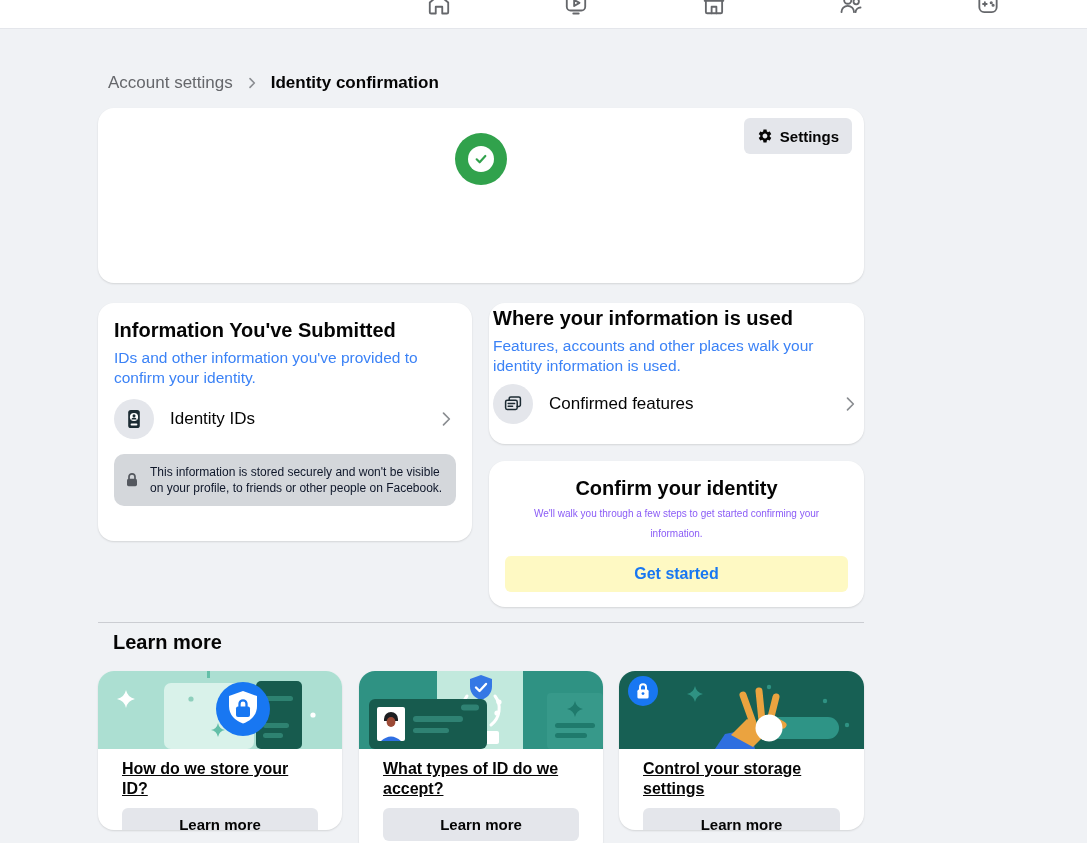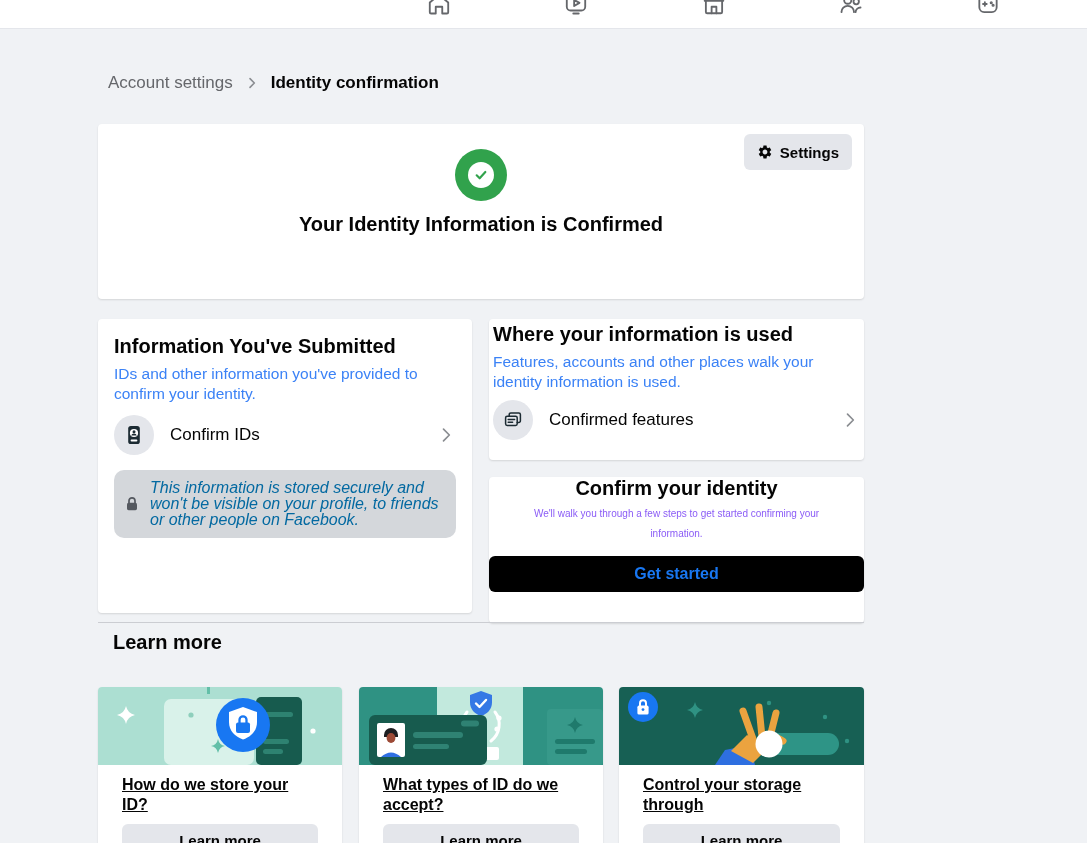--- a/index.html
+++ b/index.html
@@ -16,55 +16,55 @@
   .topbar .navicon { position:absolute; top:-9px; width:26px; height:26px; color:#65676B; cursor:pointer; }
   .topbar .navicon svg { width:26px; height:26px; display:block; }
 
   
   .breadcrumb { position:absolute; left:108px; top:73px; display:flex; align-items:center; gap:11px; font-size:17px; }
   .crumb-prev { color:#65676B; cursor:pointer; }
   .crumb-sep { display:flex; color:#8A8D91; }
   .crumb-cur { color:#050505; font-weight:700; }
 
   
-  .card { position:absolute; background:#FFFFFF; border-radius:4px;
-    box-shadow:0 1px 2px rgba(0,0,0,0.12);margin-top:16px; }
+  .card { position:absolute; background:#FFFFFF; border-radius:16px;
+    box-shadow:0 1px 2px rgba(0,0,0,0.12); }
 
   
   .status-card { left:98px; top:108px; width:766px; height:175px; text-align:center; }
   .settings-btn { position:absolute; right:12px; top:10px; height:36px; padding:0 13px;
     background:#E4E6EB; border:none; border-radius:6px; display:flex; align-items:center; gap:7px;
     font-family:inherit; font-size:15px; font-weight:700; color:#050505; cursor:pointer; }
   .settings-btn svg { width:16px; height:16px; }
   .badge { width:52px; height:52px; border-radius:50%; background:#31A24C; margin:25px auto 0;
     display:flex; align-items:center; justify-content:center; }
   .badge-inner { width:26px; height:26px; border-radius:50%; background:#FFFFFF;
     display:flex; align-items:center; justify-content:center; }
   .badge-inner svg { width:16px; height:16px; }
   .status-title { margin-top:12px; font-size:20px; font-weight:700; }
   .status-sub { margin:5px auto 0; width:706px; font-size:15.5px; line-height:20px; color:#65676B; }
 
   
-  .submitted-card { left:98px; top:303px; width:374px; height:294px; padding:16px; }
+  .submitted-card { left:98px; top:303px; width:374px; height:238px; padding:16px; }
   .usage-card { left:489px; top:303px; width:375px; height:141px; padding:4px; }
   .card-h { font-size:20px; font-weight:700; }
   .card-desc { margin-top:6px; font-size:15.5px; line-height:20px; color:#3b82f6; }
   .row { margin-top:11px; display:flex; align-items:center; cursor:pointer; }
   .avatar { width:40px; height:40px; border-radius:50%; background:#E4E6EB; flex:0 0 40px;
     display:flex; align-items:center; justify-content:center; }
   .row-label { margin-left:16px; font-size:17px; color:#050505; }
   .row-chevron { margin-left:auto; display:flex; color:#8A8D91; }
   .notice { margin-top:15px; background:#D4D7DB; border-radius:10px; padding:10px 12px 10px 10px;
     display:flex; align-items:center; gap:10px; }
-  .notice-text { font-size:16px; line-height:16px; color:#0369a1;font-style:italic; }
-
-  
-  .confirm-card { left:489px; top:461px; width:375px; height:146px; text-align:center; }
+  .notice-text { font-size:12px; line-height:16px; color:#0f172a; }
+
+  
+  .confirm-card { left:489px; top:461px; width:375px; height:146px; padding:16px; text-align:center; }
   .confirm-desc { margin:4px auto 0; width:330px; font-size:10px; line-height:20px; color:#8b5cf6; }
-  .get-started-btn { margin-top:12px; width:100%; height:36px; background:#000000; border:none;
+  .get-started-btn { margin-top:12px; width:100%; height:36px; background:#fef9c3; border:none;
     border-radius:6px; font-family:inherit; font-size:16px; font-weight:700; color:#1877F2; cursor:pointer; }
 
   
   .divider { position:absolute; left:98px; top:622px; width:766px; height:1px; background:#CBCDD2; }
   .learn-heading { position:absolute; left:113px; top:631px; font-size:20px; font-weight:700; }
   .learn-card { top:671px; overflow:hidden; }
   .learn-card .illu { width:100%; height:78px; display:block; }
   .learn-body { padding:10px 24px 12px;text-decoration:underline; }
   .learn-title { font-size:16px; font-weight:700; line-height:20px; color:#050505; }
   .learn-btn { margin-top:9px; width:100%; height:33px; background:#E4E6EB; border:none; border-radius:6px;
@@ -131,37 +131,36 @@
       </svg>
     <span>Settings</span>
   </button>
   <div class="badge">
     <div class="badge-inner">
       <svg viewBox="0 0 24 24" fill="none" stroke="#31A24C" stroke-width="3.2" stroke-linecap="round" stroke-linejoin="round">
           <path d="M5.5 12.5 L10 17 L18.5 7.5"></path>
         </svg>
     </div>
   </div>
-  <div class="status-title">Your Identity Information is Confirmed</div>
 </div>
 
 <div class="card submitted-card">
   <div class="card-h">Information You've Submitted</div>
   <div class="card-desc">IDs and other information you've provided to confirm your identity.</div>
   <div class="row">
     <span class="avatar">
       <svg width="20" height="20" viewBox="0 0 20 20">
         <rect x="4.2" y="1" width="11.6" height="18" rx="2.6" fill="#1C2B33"></rect>
         <circle cx="10" cy="8" r="4.1" fill="#FFFFFF"></circle>
         <circle cx="10" cy="6.8" r="1.5" fill="#1C2B33"></circle>
         <path d="M7.2 10.6 a2.9 2.9 0 0 1 5.6 0 Z" fill="#1C2B33"></path>
         <rect x="6.6" y="14.6" width="6.8" height="1.9" rx="0.95" fill="#FFFFFF"></rect>
       </svg>
     </span>
-    <span class="row-label">Confirm IDs</span>
+    <span class="row-label">Identity IDs</span>
     <span class="row-chevron">
       <svg width="20" height="20" viewBox="0 0 24 24" fill="none" stroke="currentColor" stroke-width="2" stroke-linecap="round" stroke-linejoin="round">
           <path d="M9 5 L16 12 L9 19"></path>
         </svg>
     </span>
   </div>
   <div class="notice">
     <span style="flex:0 0 16px;display:flex;">
       <svg width="16" height="16" viewBox="0 0 16 16">
         <path d="M5 7 V4.8 a3 3 0 0 1 6 0 V7" fill="none" stroke="#54585F" stroke-width="1.7"></path>
@@ -271,16 +270,16 @@
     <path d="M143 50 L140 20" stroke="#EBA33F" stroke-width="7" stroke-linecap="round"></path>
     <path d="M151 50 L157 26" stroke="#EBA33F" stroke-width="7" stroke-linecap="round"></path>
     <path d="M138 60 Q150 44 164 54" stroke="#EBA33F" stroke-width="7" stroke-linecap="round" fill="none"></path>
     <circle cx="150" cy="57" r="13.5" fill="#FFFFFF"></circle>
     <circle cx="24" cy="20" r="15" fill="#1877F2"></circle>
     <path d="M21 19 v-2.8 a3 3 0 0 1 6 0 V19" fill="none" stroke="#FFFFFF" stroke-width="2"></path>
     <rect x="18.4" y="18.6" width="11.2" height="9" rx="1.6" fill="#FFFFFF"></rect>
     <circle cx="24" cy="22.6" r="1.4" fill="#1877F2"></circle>
   </svg>
   <div class="learn-body">
-    <div class="learn-title">Control your storage through</div>
+    <div class="learn-title">Control your storage settings</div>
     <button class="learn-btn">Learn more</button>
   </div>
 </div>
 
 </body></html>

